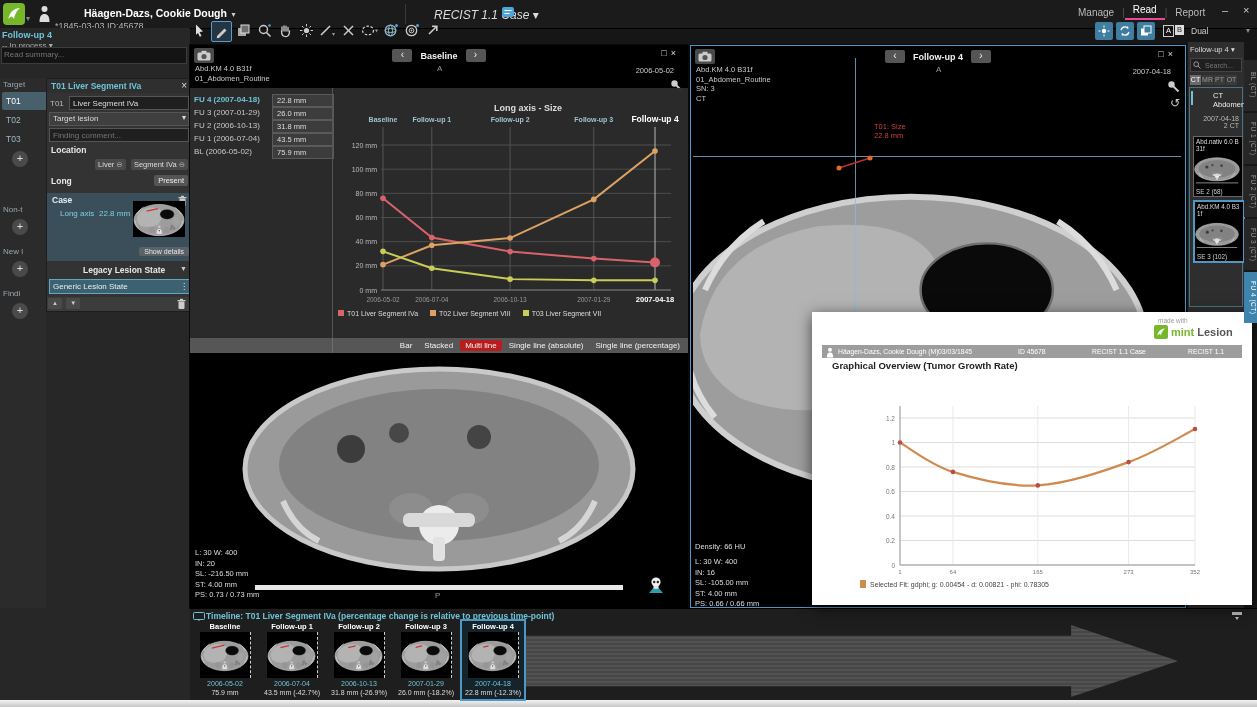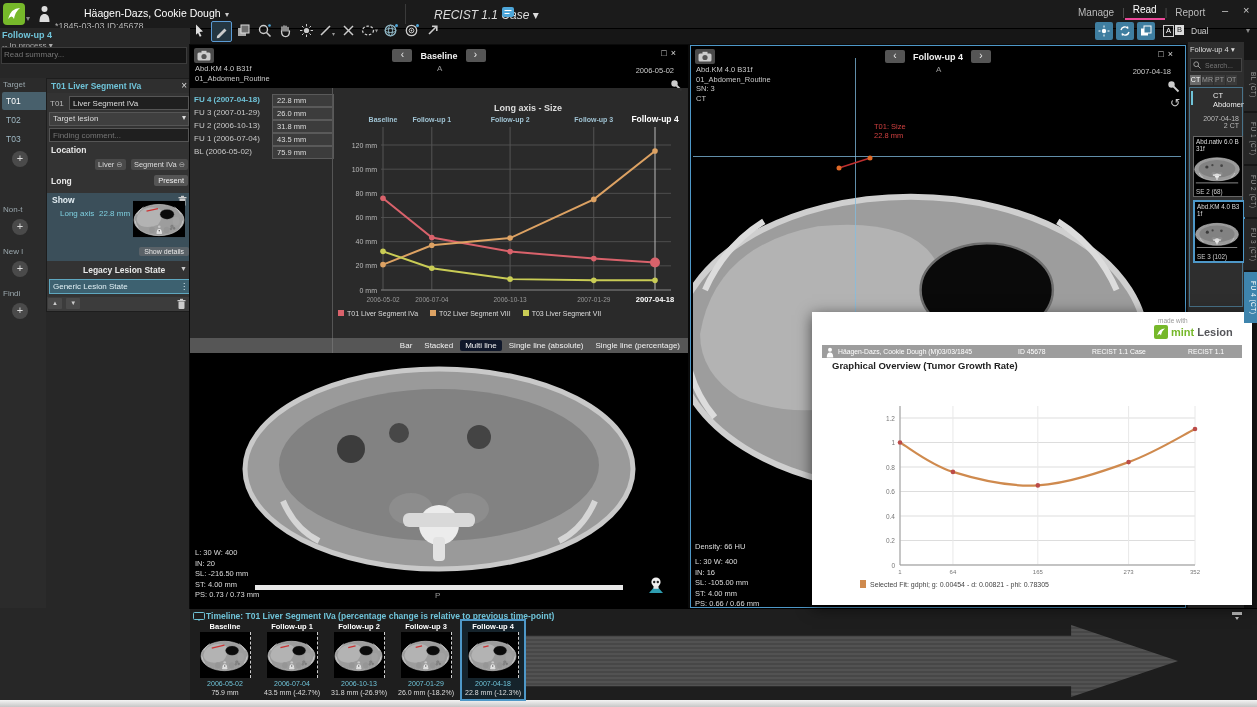--- a/index.html
+++ b/index.html
@@ -1,21 +1,21 @@
 <!DOCTYPE html>
 <html><head>
 <meta charset="utf-8">
 <style>
   html,body{margin:0;padding:0;background:#101010;}
   #app{position:relative;width:1257px;height:707px;background:#161616;overflow:hidden;
        font-family:"Liberation Sans","DejaVu Sans",sans-serif;color:#ccc;}
   .abs{position:absolute;}
   
   #titlebar{left:0;top:0;width:1257px;height:28px;background:#1b1b1b;border-bottom:1px solid #000;}
-  .pt-name{font-size:10.5px;font-weight:normal;color:#fff;padding-left:29px;}
+  .pt-name{font-size:10.5px;font-weight:bold;color:#fff;padding-left:29px;}
   .pt-meta{font-size:9px;color:#b5b5b5;}
   .menu-item{font-size:10px;color:#bbb;padding:0 8px;cursor:default;}
   .menu-item.active{color:#fff;border-bottom:2px solid #ec4899;padding-bottom:3px;}
   .menu-sep{color:#555;font-size:10px;}
   
   .tool-btn{width:19px;height:19px;display:inline-flex;align-items:center;justify-content:center;border-radius:2px;}
   .tool-btn.active{border:1px solid #5b9bd5;background:#243641;}
   .blue-btn{width:18px;height:18px;background:#3f7ea0;border-radius:2px;display:inline-flex;align-items:center;justify-content:center;}
   .ab-box{display:inline-block;width:9px;height:10px;font-size:7.5px;line-height:10px;text-align:center;}
   
@@ -60,21 +60,21 @@
   .meas-label{position:absolute;left:4px;top:1px;font-size:8px;color:#c9c9c9;white-space:nowrap;}
   .meas-row.sel .meas-label{color:#6fc3d8;font-weight:bold;}
   .meas-val{position:absolute;left:82px;top:0px;width:56px;height:11px;background:#3c3c3c;border:1px solid #5a5a5a;
             font-size:7.5px;color:#ddd;line-height:11px;padding-left:4px;}
   #chart-divider{position:absolute;left:142px;top:0;width:1px;height:265px;background:#555;}
   #growth-legend{position:absolute;left:148px;top:222px;display:flex;gap:12px;font-size:7px;color:#ddd;align-items:center;}
   .sw{display:inline-block;width:6px;height:6px;margin-right:3px;}
   #chart-modes{position:absolute;left:0;top:250px;width:498px;height:15px;background:rgba(140,140,140,0.45);
                display:flex;justify-content:flex-end;align-items:center;gap:2px;padding-right:3px;box-sizing:border-box;}
   #chart-modes span{font-size:8px;color:#f2f2f2;padding:1px 5px;}
-  #chart-modes span.active{background:#0f172a;border-radius:2px;}
+  #chart-modes span.active{background:#b91c1c;border-radius:2px;}
   
   #report-window{left:812px;top:312px;width:440px;height:293px;background:#fff;box-shadow:0 3px 14px rgba(0,0,0,0.6);z-index:40;}
   #rep-bar{position:absolute;left:10px;top:33px;width:420px;height:13px;background:#9d9d9d;color:#fff;font-size:6.8px;line-height:13px;}
   .rep-bar-item{position:absolute;top:0;white-space:nowrap;}
   #rep-title{position:absolute;left:20px;top:48px;color:#222;font-weight:bold;font-size:9.5px;}
   #tgr-legend{position:absolute;left:48px;top:268px;display:flex;align-items:center;font-size:7px;color:#444;}
   
   #series-browser{left:1188px;top:42px;width:56px;height:658px;background:#2e2e2e;font-size:7.5px;}
   .mod-tab{display:inline-block;width:11px;height:10px;background:#3a3a3a;color:#999;font-size:7px;text-align:center;
            line-height:10px;margin-right:1px;}
@@ -342,21 +342,21 @@
     </div>
     <input class="lp-input" style="left: 2px; top: 49px; width: 132px; height: 10px;" placeholder="Finding comment...">
     <div class="abs sec-label" style="left:4px;top:66px;">Location</div>
     <div class="abs" style="right:3px;top:80px;">
       <span class="chip"><span>Liver</span><span class="chipx">⊖</span></span>
       <span class="chip"><span>Segment IVa</span><span class="chipx">⊖</span></span>
     </div>
     <div class="abs sec-label" style="left:4px;top:97px;">Long</div>
     <span class="abs" style="right:3px;top:96px;background:#555;color:#eee;font-size:7.5px;padding:1px 4px;border-radius:2px;">Present</span>
     <div id="size-block">
-      <span class="sec-label" style="position:absolute;left:5px;top:2px;color:#e3edf2;">Show</span>
+      <span class="sec-label" style="position:absolute;left:5px;top:2px;color:#e3edf2;">Case</span>
       <span style="position:absolute;right:3px;top:2px;">
         <svg width="11" height="12">
             <rect x="2.5" y="3.5" width="6" height="7.5" rx="1" fill="#ccc"></rect>
             <rect x="1.5" y="2" width="8" height="1.3" fill="#ccc"></rect>
             <rect x="4" y="0.8" width="3" height="1.2" fill="#ccc"></rect>
           </svg>
       </span>
       <span class="abs teal-t" style="left:13px;top:16px;">Long axis</span>
       <span class="abs teal-t" style="left:52px;top:16px;">22.8 mm</span>
       <span class="abs" style="left:86px;top:2px;width:52px;height:48px;">

